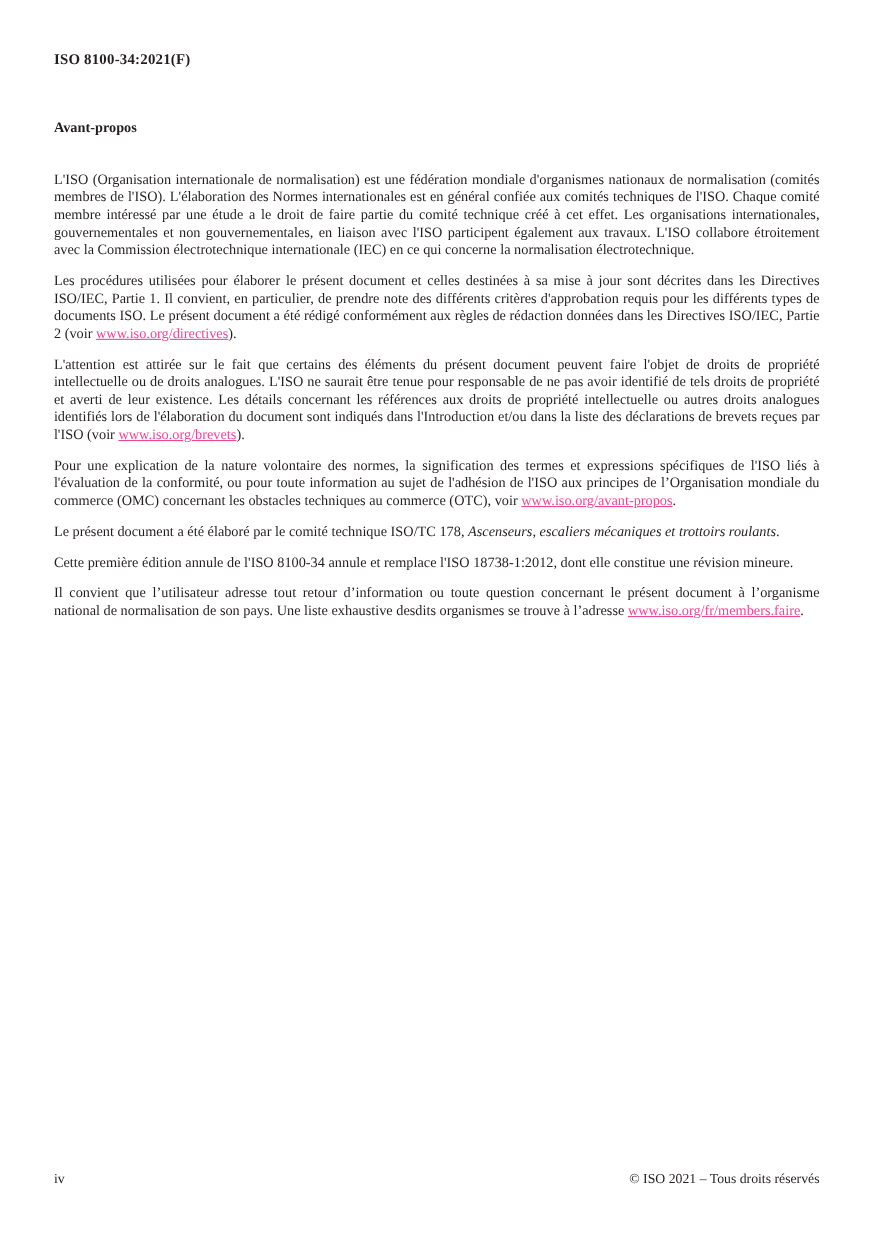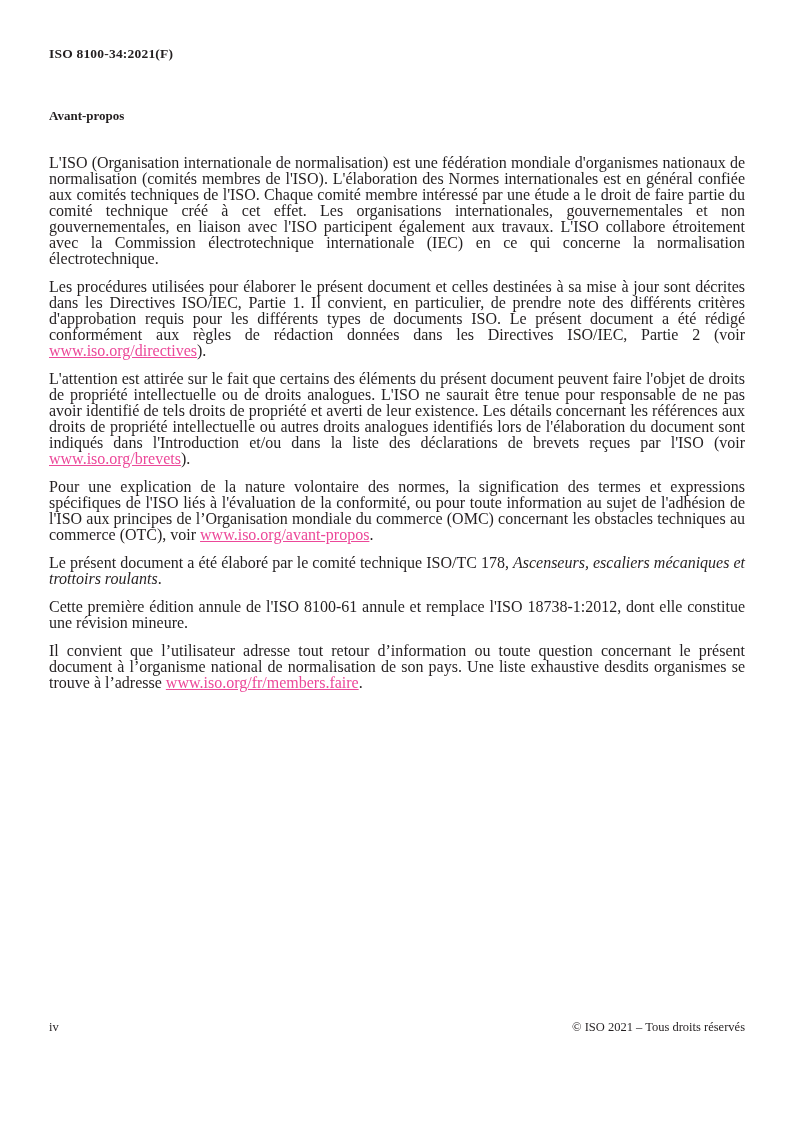--- a/index.html
+++ b/index.html
@@ -34,36 +34,36 @@
     font-weight: bold;
   }
   .doc-body {
     position: absolute;
     left: 49px;
     top: 155px;
     width: 696px;
   }
   .doc-body p {
     margin: 0 0 12px 0;
-    font-size: 16px;
+    font-size: 13px;
     line-height: 16px;
     text-align: justify;
   }
   .doc-body a.doc-link {
     color: #ec4899;
     text-decoration: underline;
     cursor: pointer;
   }
   .run-italic {
     font-style: italic;
   }
   .doc-footer {
     position: absolute;
     left: 49px;
-    top: 1020px;
+    top: 1064px;
     width: 696px;
     display: flex;
     justify-content: space-between;
     align-items: baseline;
     font-size: 12.5px;
   }
 </style>
 </head>
 <body>
 
@@ -74,21 +74,21 @@
   </header>
 
   <h1 class="doc-title">Avant-propos</h1>
 
   <main class="doc-body">
       <p><span class="run-plain">L'ISO (Organisation internationale de normalisation) est une fédération mondiale d'organismes nationaux de normalisation (comités membres de l'ISO). L'élaboration des Normes internationales est en général confiée aux comités techniques de l'ISO. Chaque comité membre intéressé par une étude a le droit de faire partie du comité technique créé à cet effet. Les organisations internationales, gouvernementales et non gouvernementales, en liaison avec l'ISO participent également aux travaux. L'ISO collabore étroitement avec la Commission électrotechnique internationale (IEC) en ce qui concerne la normalisation électrotechnique.</span></p>
       <p><span class="run-plain">Les procédures utilisées pour élaborer le présent document et celles destinées à sa mise à jour sont décrites dans les Directives ISO/IEC, Partie 1. Il convient, en particulier, de prendre note des différents critères d'approbation requis pour les différents types de documents ISO. Le présent document a été rédigé conformément aux règles de rédaction données dans les Directives ISO/IEC, Partie 2 (voir </span><a class="doc-link">www.iso.org/directives</a><span class="run-plain">).</span></p>
       <p><span class="run-plain">L'attention est attirée sur le fait que certains des éléments du présent document peuvent faire l'objet de droits de propriété intellectuelle ou de droits analogues. L'ISO ne saurait être tenue pour responsable de ne pas avoir identifié de tels droits de propriété et averti de leur existence. Les détails concernant les références aux droits de propriété intellectuelle ou autres droits analogues identifiés lors de l'élaboration du document sont indiqués dans l'Introduction et/ou dans la liste des déclarations de brevets reçues par l'ISO (voir </span><a class="doc-link">www.iso.org/brevets</a><span class="run-plain">).</span></p>
       <p><span class="run-plain">Pour une explication de la nature volontaire des normes, la signification des termes et expressions spécifiques de l'ISO liés à l'évaluation de la conformité, ou pour toute information au sujet de l'adhésion de l'ISO aux principes de l’Organisation mondiale du commerce (OMC) concernant les obstacles techniques au commerce (OTC), voir </span><a class="doc-link">www.iso.org/avant-propos</a><span class="run-plain">.</span></p>
       <p><span class="run-plain">Le présent document a été élaboré par le comité technique ISO/TC 178, </span><span class="run-italic">Ascenseurs, escaliers mécaniques et trottoirs roulants</span><span class="run-plain">.</span></p>
-      <p><span class="run-plain">Cette première édition annule de l'ISO 8100-61 annule et remplace l'ISO 18738-1:2012, dont elle constitue une révision mineure.</span></p>
+      <p><span class="run-plain">Cette première édition annule de l'ISO 8100-34 annule et remplace l'ISO 18738-1:2012, dont elle constitue une révision mineure.</span></p>
       <p><span class="run-plain">Il convient que l’utilisateur adresse tout retour d’information ou toute question concernant le présent document à l’organisme national de normalisation de son pays. Une liste exhaustive desdits organismes se trouve à l’adresse </span><a class="doc-link">www.iso.org/fr/members.faire</a><span class="run-plain">.</span></p>
     </main>
 
   <footer class="doc-footer">
     <span>iv</span>
     <span>© ISO 2021 – Tous droits réservés</span>
   </footer>
 
 </div>
 

